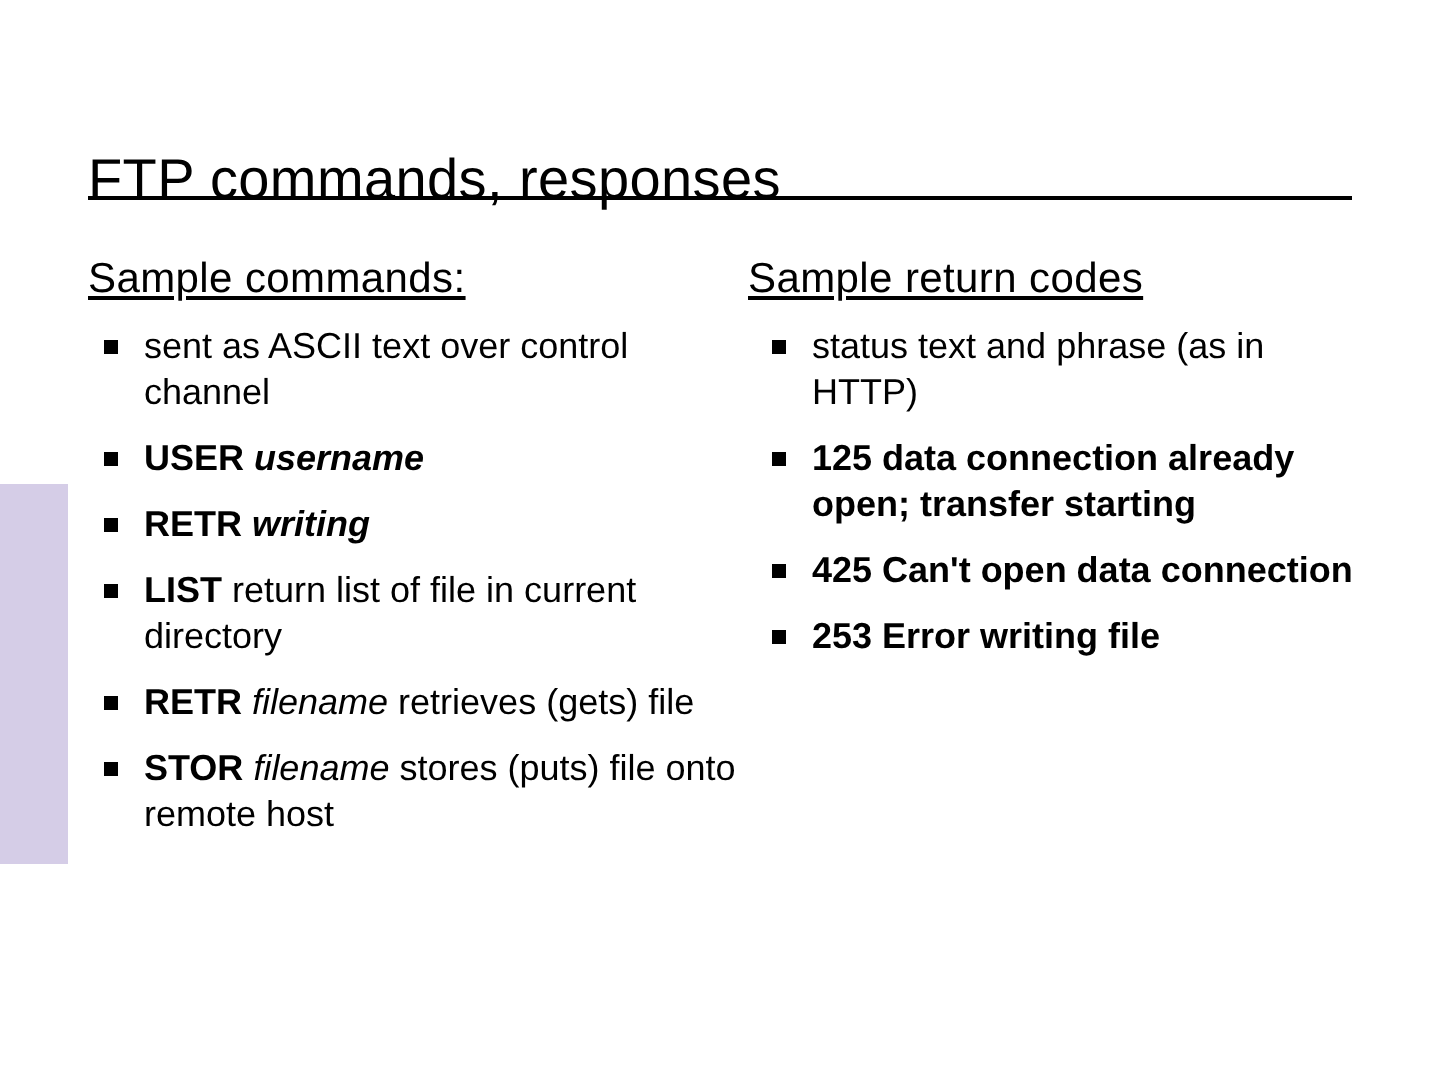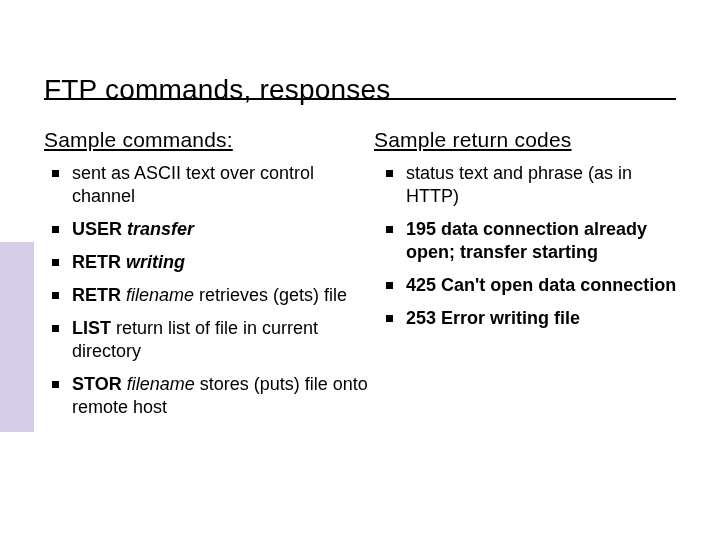--- a/index.html
+++ b/index.html
@@ -105,45 +105,45 @@
 
   <div class="cols">
 
     <div class="col-left">
       <div class="col-heading">Sample commands:</div>
       <ul class="bullets">
         <li>
           <span class="cmd">sent as ASCII text over control channel</span>
         </li>
         <li>
-          <span class="kw">USER </span><span class="ital">transfer</span>
+          <span class="kw">USER </span><span class="ital">username</span>
         </li>
         <li>
           <span class="kw">RETR </span><span class="ital">writing</span>
         </li>
         <li>
-          <span class="kw">RETR </span><span class="code-ital">filename</span><span class="cmd"> retrieves (gets) file</span>
+          <span class="kw">LIST</span><span class="cmd"> return list of file in current directory</span>
         </li>
         <li>
-          <span class="kw">LIST</span><span class="cmd"> return list of file in current directory</span>
+          <span class="kw">RETR </span><span class="code-ital">filename</span><span class="cmd"> retrieves (gets) file</span>
         </li>
         <li>
           <span class="kw">STOR </span><span class="code-ital">filename</span><span class="cmd"> stores (puts) file onto remote host</span>
         </li>
       </ul>
     </div>
 
     <div class="col-right">
       <div class="col-heading">Sample return codes</div>
       <ul class="bullets">
         <li>
           <span class="cmd">status text and phrase (as in HTTP)</span>
         </li>
         <li>
-          <span class="kw">195 data connection already open; transfer starting</span>
+          <span class="kw">125 data connection already open; transfer starting</span>
         </li>
         <li>
           <span class="kw">425 Can't open data connection</span>
         </li>
         <li>
           <span class="kw">253 Error writing file</span>
         </li>
       </ul>
     </div>
 

